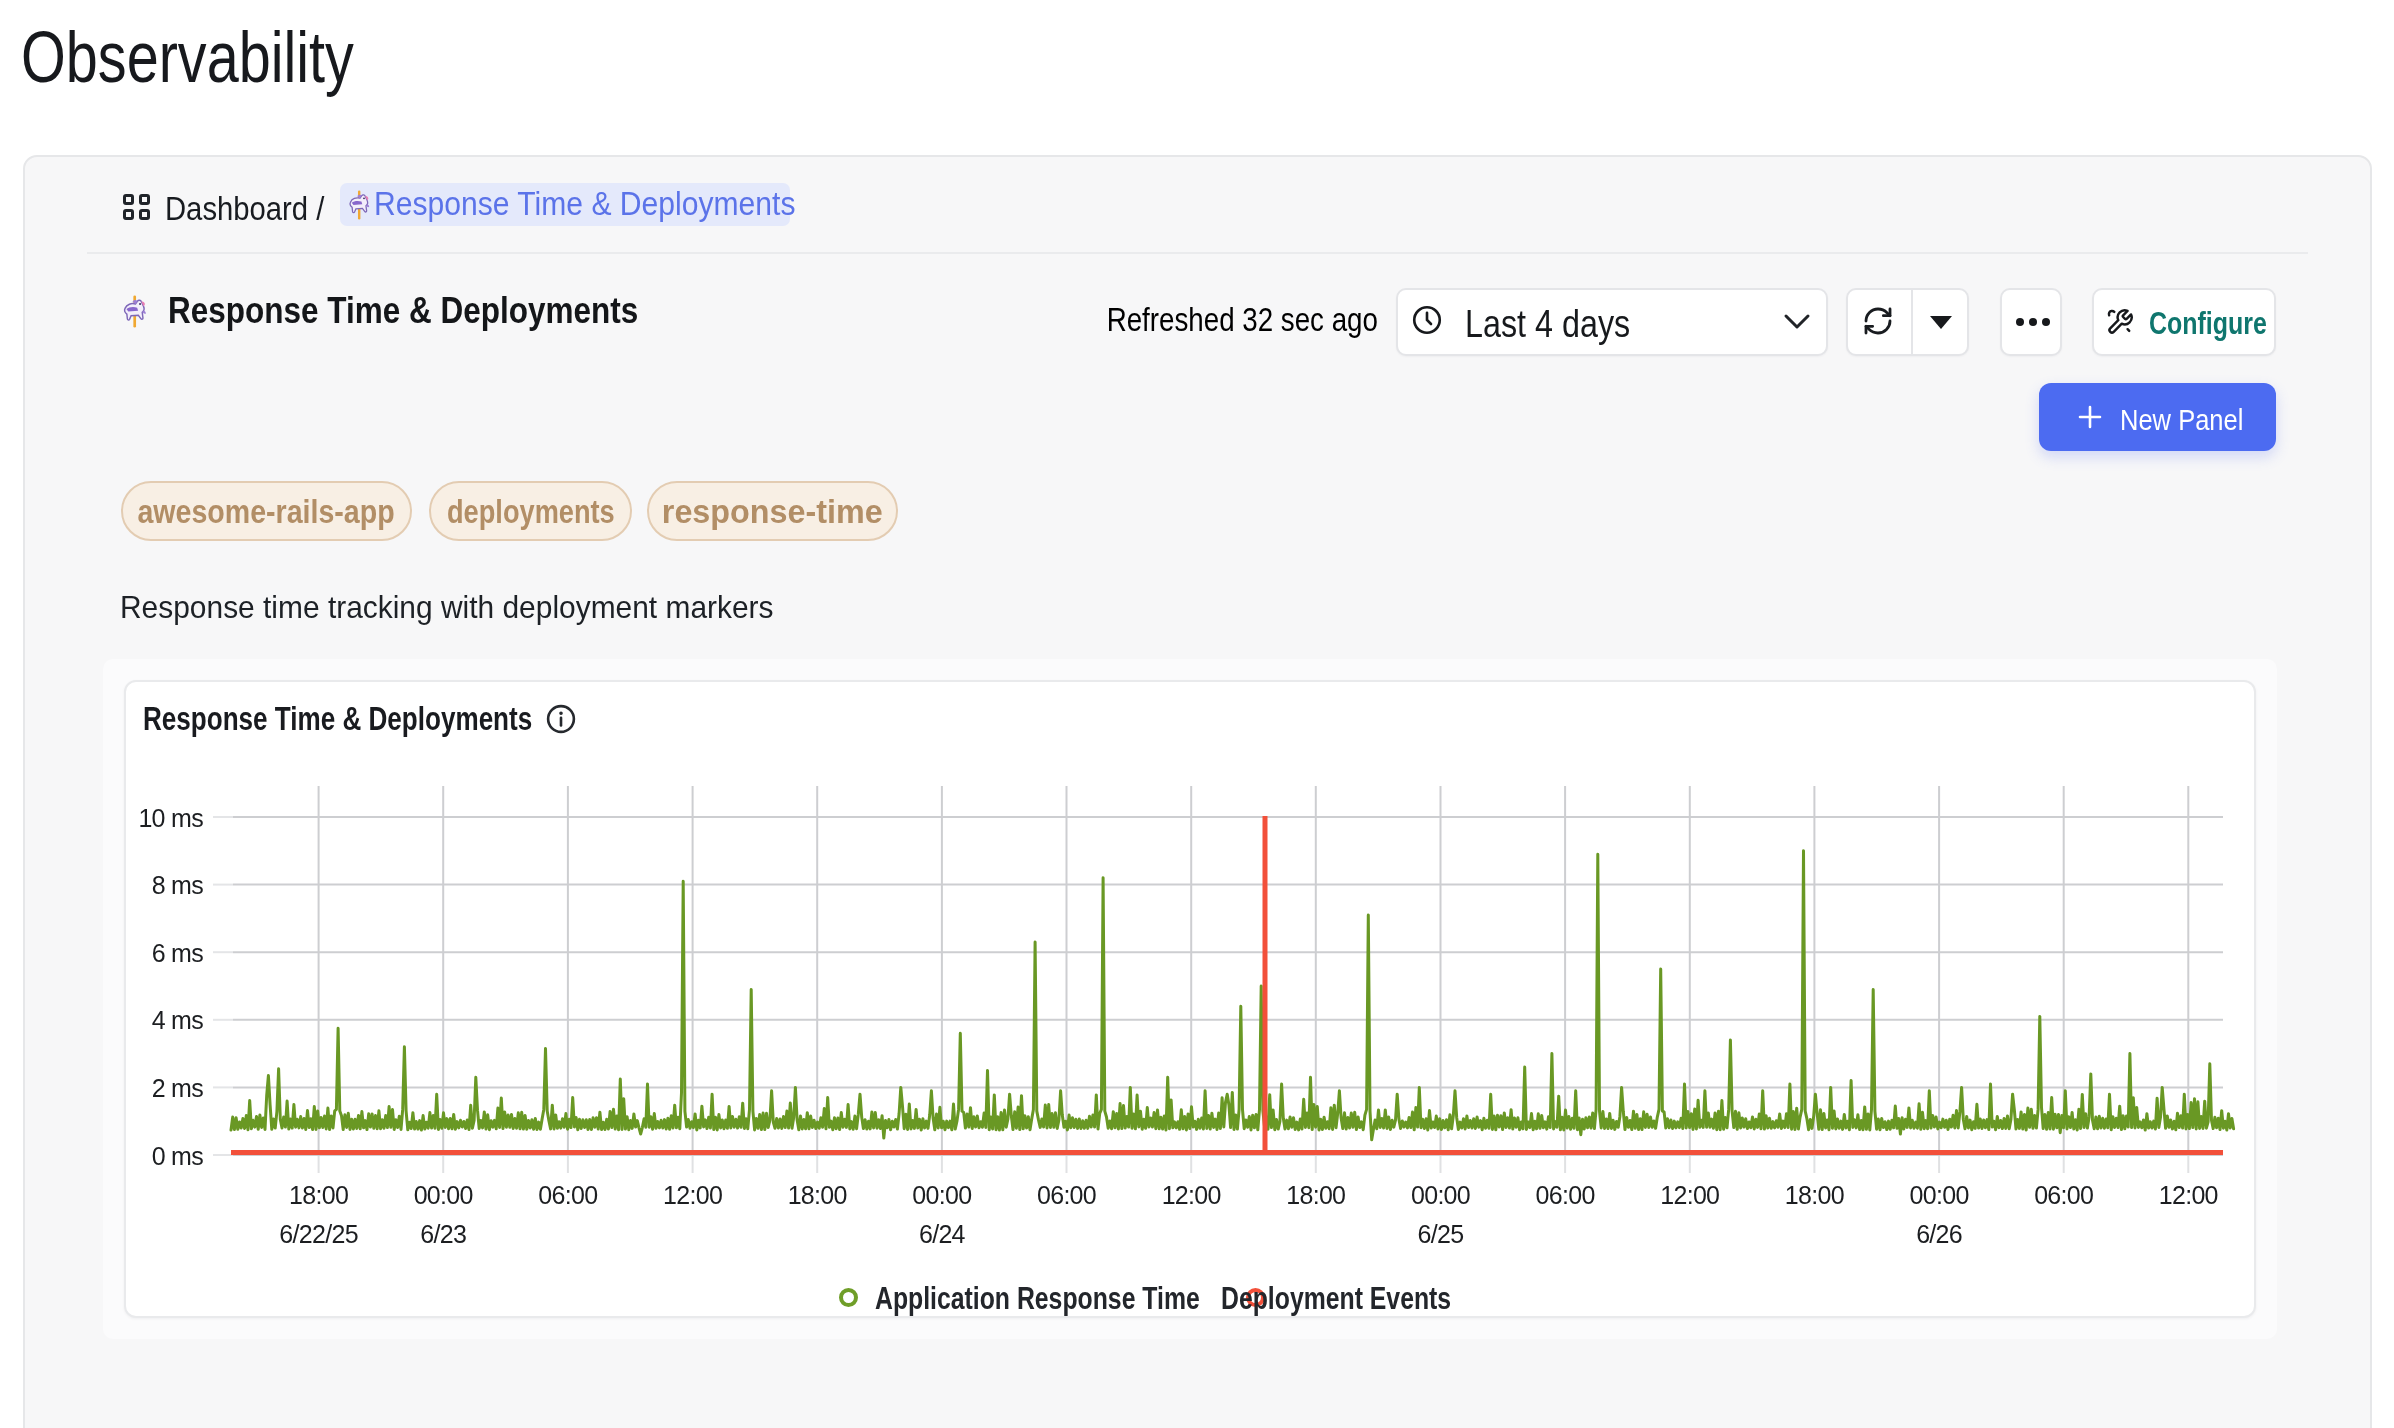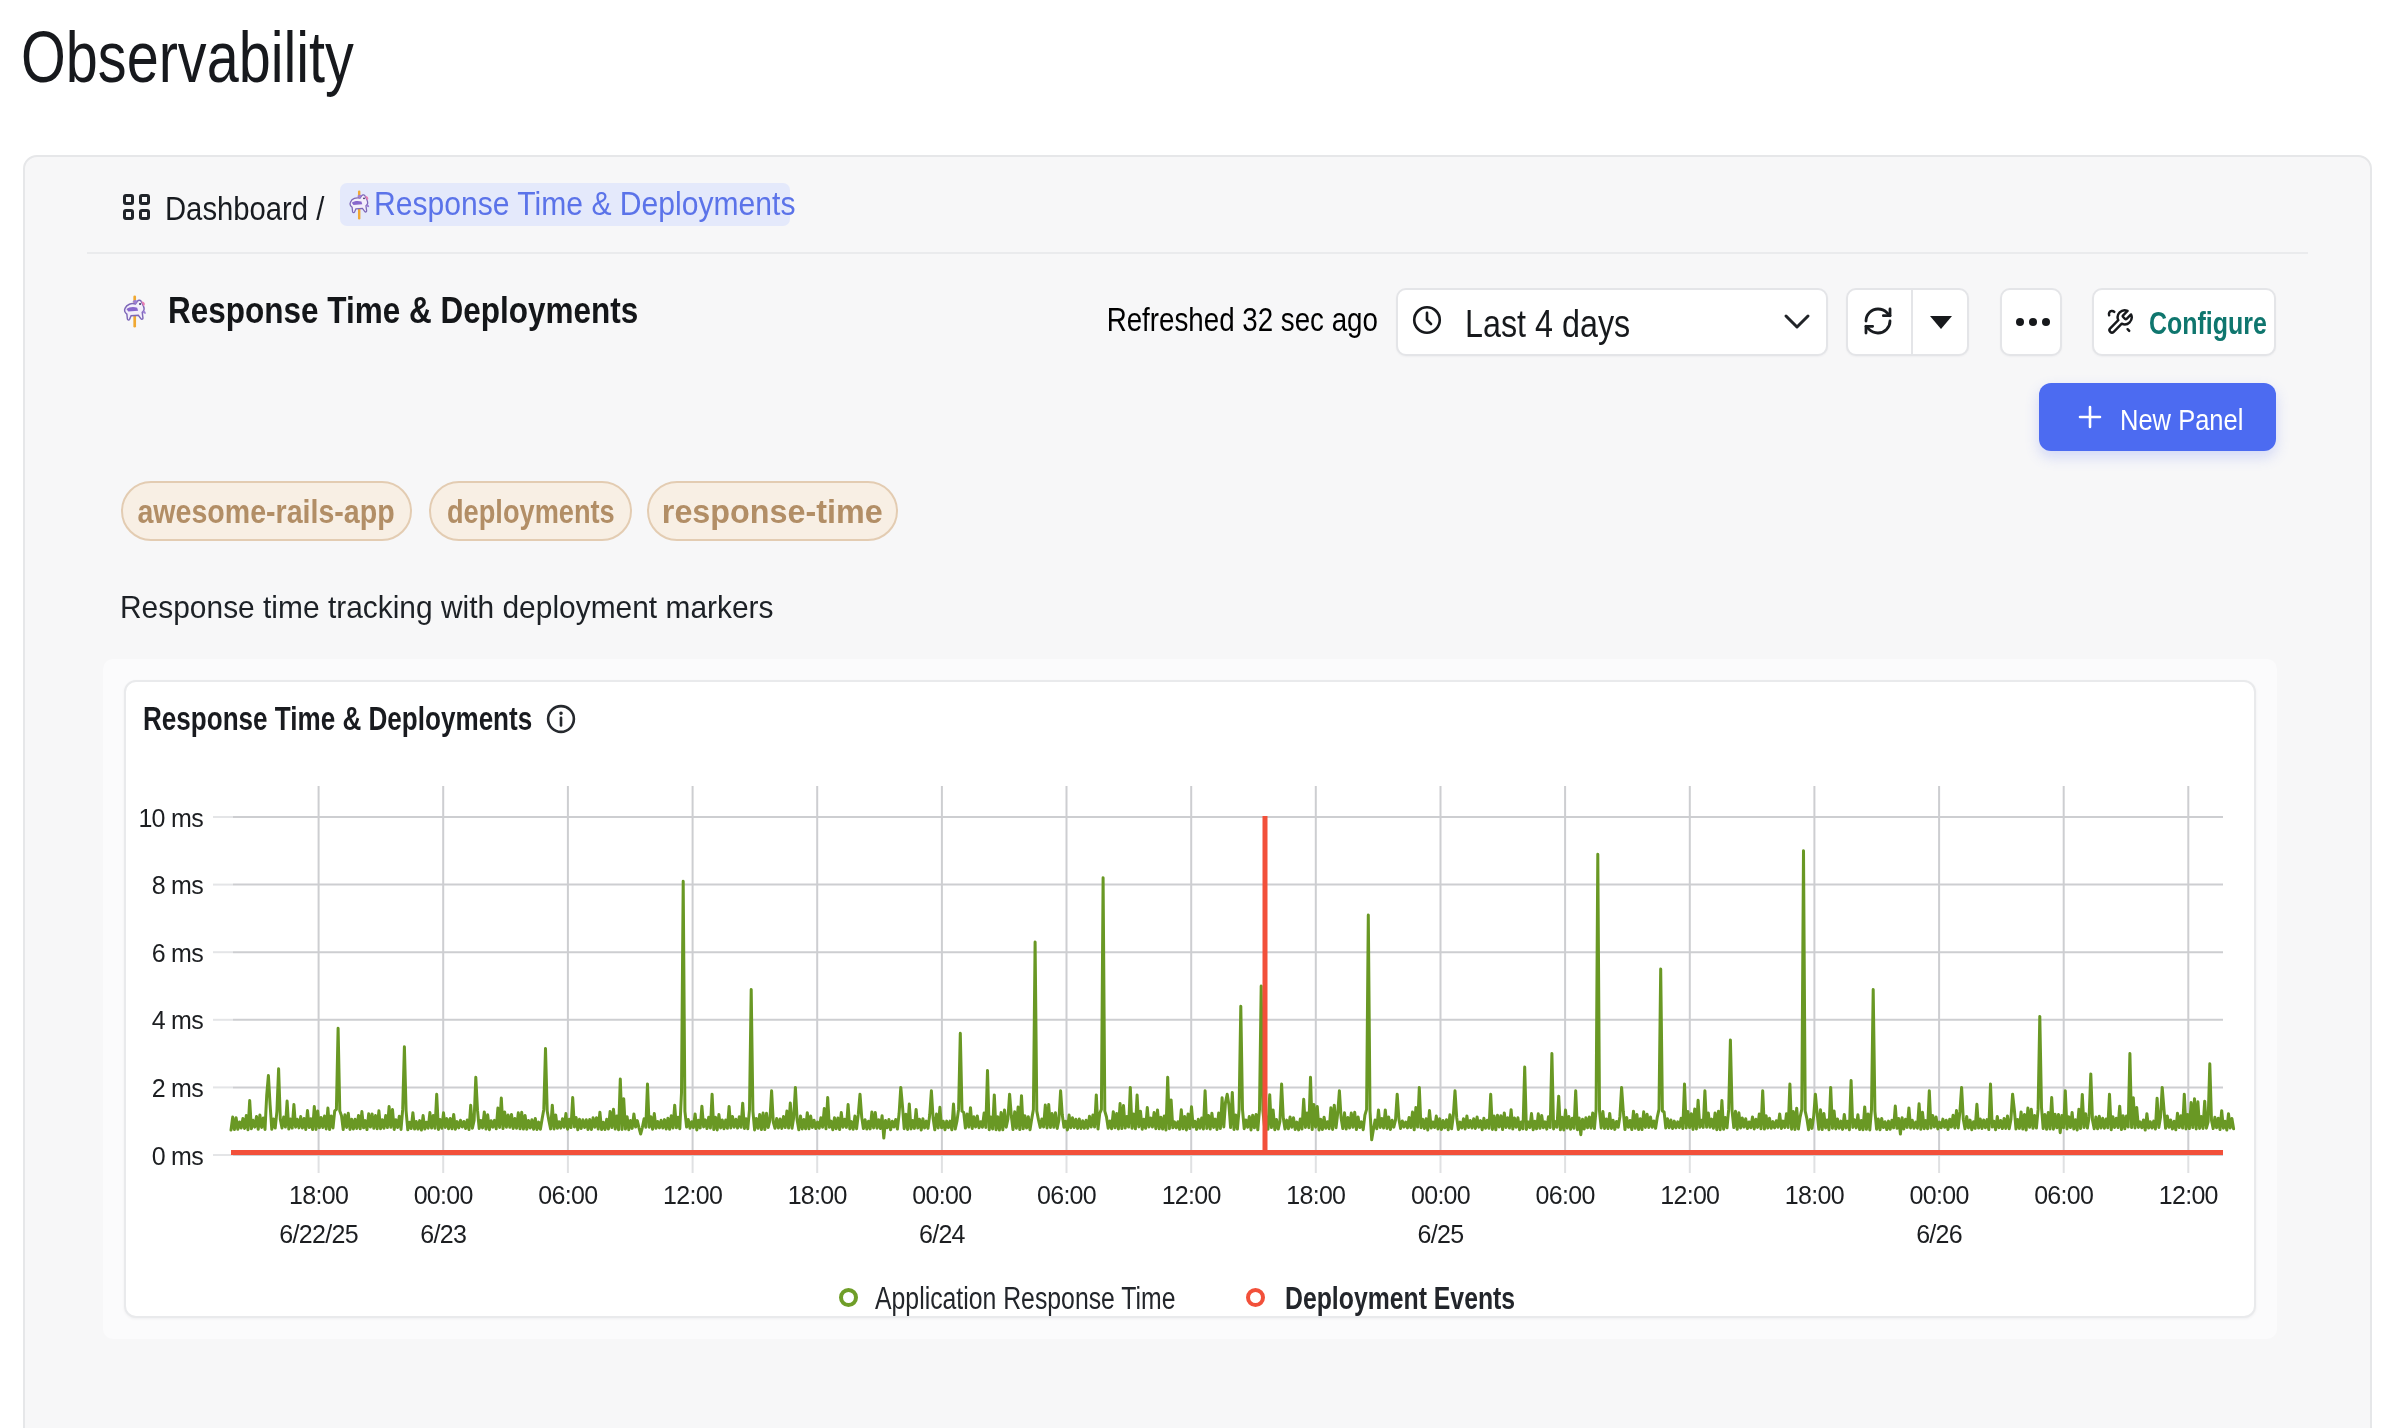--- a/index.html
+++ b/index.html
@@ -171,14 +171,14 @@
     <text x="1939.1" y="1204" text-anchor="middle" class="ax">00:00</text>
     <text x="2063.7" y="1204" text-anchor="middle" class="ax">06:00</text>
     <text x="2188.3" y="1204" text-anchor="middle" class="ax">12:00</text>
     <text x="318.6" y="1243" text-anchor="middle" class="ax">6/22/25</text>
     <text x="443.2" y="1243" text-anchor="middle" class="ax">6/23</text>
     <text x="941.9" y="1243" text-anchor="middle" class="ax">6/24</text>
     <text x="1440.5" y="1243" text-anchor="middle" class="ax">6/25</text>
     <text x="1939.1" y="1243" text-anchor="middle" class="ax">6/26</text>
   </svg>
 <div class="abs" style="left:839px;top:1288px;width:19px;height:19px;border:4px solid #6f9e28;border-radius:50%;background:#fff"></div>
-<div class="abs" style="left:875px;top:1281px;font-size:31px;font-weight:400;color:#23262b;line-height:36px"><span class="sq" id="leg1" style="transform:scaleX(0.8)">Application Response Time</span></div>
+<div class="abs" style="left:875px;top:1281px;font-size:31px;font-weight:700;color:#23262b;line-height:36px"><span class="sq" id="leg1" style="transform:scaleX(0.8)">Application Response Time</span></div>
 <div class="abs" style="left:1246px;top:1288px;width:19px;height:19px;border:4px solid #f2503a;border-radius:50%;background:#fff"></div>
-<div class="abs" style="left:1285px;top:1281px;font-size:31px;font-weight:700;color:#23262b;line-height:36px"><span class="sq" id="leg2" style="transform:scaleX(0.8)">Deployment Events</span></div>
+<div class="abs" style="left:1221px;top:1281px;font-size:31px;font-weight:700;color:#23262b;line-height:36px"><span class="sq" id="leg2" style="transform:scaleX(0.8)">Deployment Events</span></div>
 </body></html>

